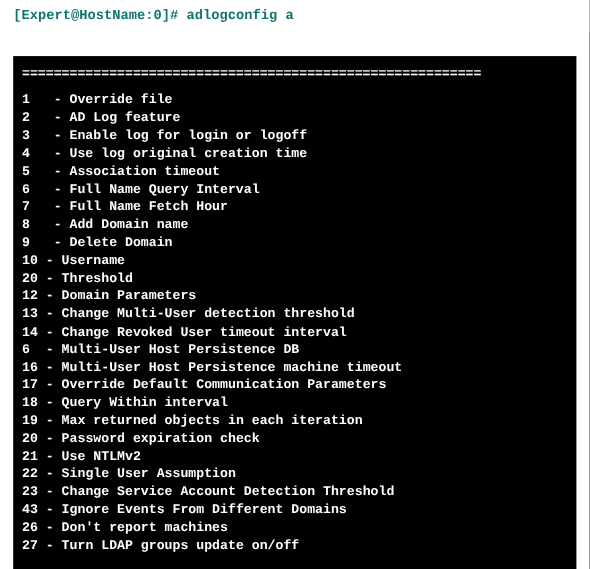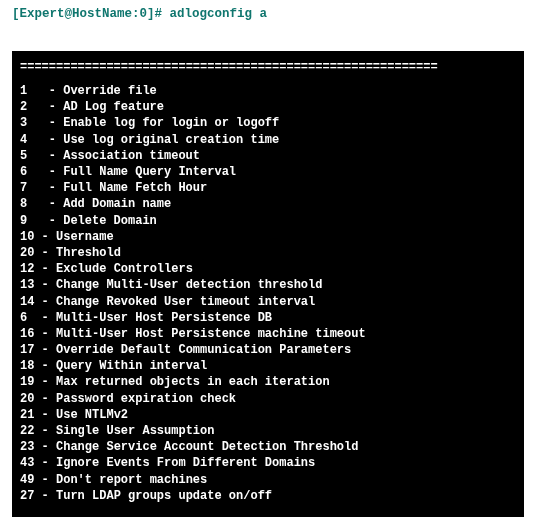--- a/index.html
+++ b/index.html
@@ -63,31 +63,31 @@
     <div class="menu-row"><span class="menu-num">2</span>  - <span>AD Log feature</span></div>
     <div class="menu-row"><span class="menu-num">3</span>  - <span>Enable log for login or logoff</span></div>
     <div class="menu-row"><span class="menu-num">4</span>  - <span>Use log original creation time</span></div>
     <div class="menu-row"><span class="menu-num">5</span>  - <span>Association timeout</span></div>
     <div class="menu-row"><span class="menu-num">6</span>  - <span>Full Name Query Interval</span></div>
     <div class="menu-row"><span class="menu-num">7</span>  - <span>Full Name Fetch Hour</span></div>
     <div class="menu-row"><span class="menu-num">8</span>  - <span>Add Domain name</span></div>
     <div class="menu-row"><span class="menu-num">9</span>  - <span>Delete Domain</span></div>
     <div class="menu-row"><span class="menu-num">10</span> - <span>Username</span></div>
     <div class="menu-row"><span class="menu-num">20</span> - <span>Threshold</span></div>
-    <div class="menu-row"><span class="menu-num">12</span> - <span>Exclude Controllers</span></div>
+    <div class="menu-row"><span class="menu-num">12</span> - <span>Domain Parameters</span></div>
     <div class="menu-row"><span class="menu-num">13</span> - <span>Change Multi-User detection threshold</span></div>
     <div class="menu-row"><span class="menu-num">14</span> - <span>Change Revoked User timeout interval</span></div>
     <div class="menu-row"><span class="menu-num">6</span> - <span>Multi-User Host Persistence DB</span></div>
     <div class="menu-row"><span class="menu-num">16</span> - <span>Multi-User Host Persistence machine timeout</span></div>
     <div class="menu-row"><span class="menu-num">17</span> - <span>Override Default Communication Parameters</span></div>
     <div class="menu-row"><span class="menu-num">18</span> - <span>Query Within interval</span></div>
     <div class="menu-row"><span class="menu-num">19</span> - <span>Max returned objects in each iteration</span></div>
     <div class="menu-row"><span class="menu-num">20</span> - <span>Password expiration check</span></div>
     <div class="menu-row"><span class="menu-num">21</span> - <span>Use NTLMv2</span></div>
     <div class="menu-row"><span class="menu-num">22</span> - <span>Single User Assumption</span></div>
     <div class="menu-row"><span class="menu-num">23</span> - <span>Change Service Account Detection Threshold</span></div>
     <div class="menu-row"><span class="menu-num">43</span> - <span>Ignore Events From Different Domains</span></div>
-    <div class="menu-row"><span class="menu-num">49</span> - <span>Don't report machines</span></div>
+    <div class="menu-row"><span class="menu-num">26</span> - <span>Don't report machines</span></div>
     <div class="menu-row"><span class="menu-num">27</span> - <span>Turn LDAP groups update on/off</span></div>
 
   </div>
 
 </div>
 
 </body></html>

